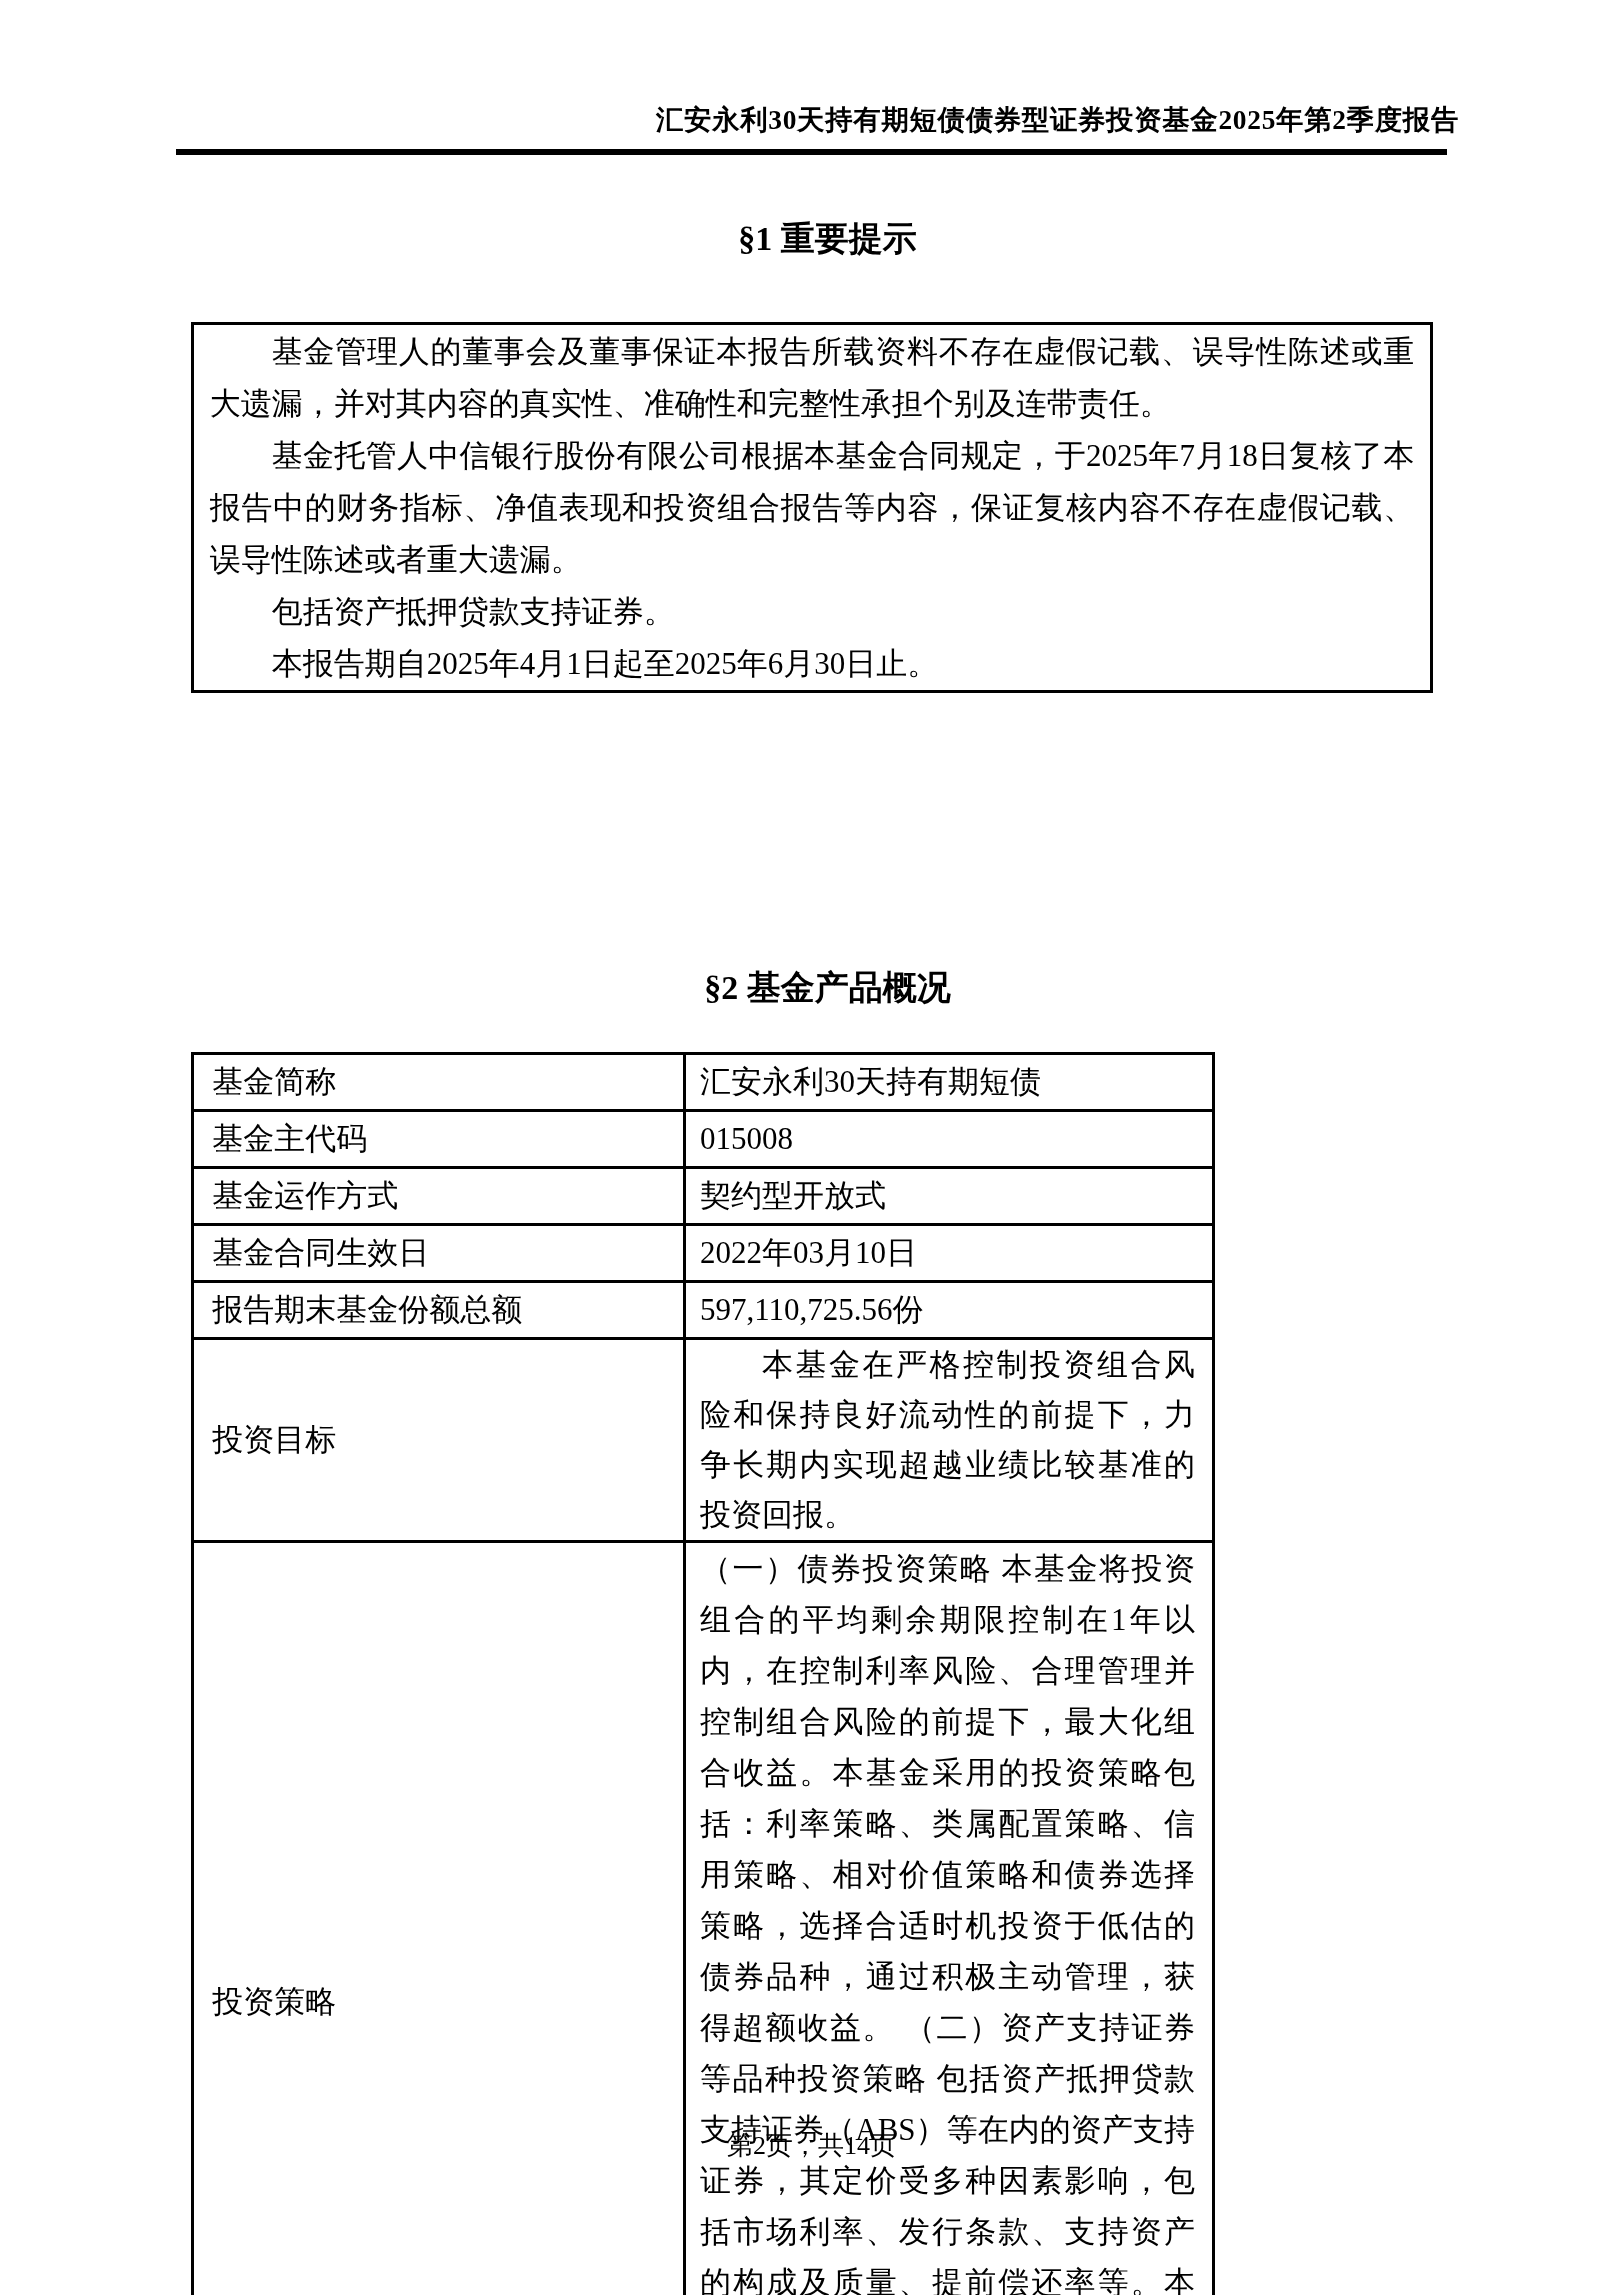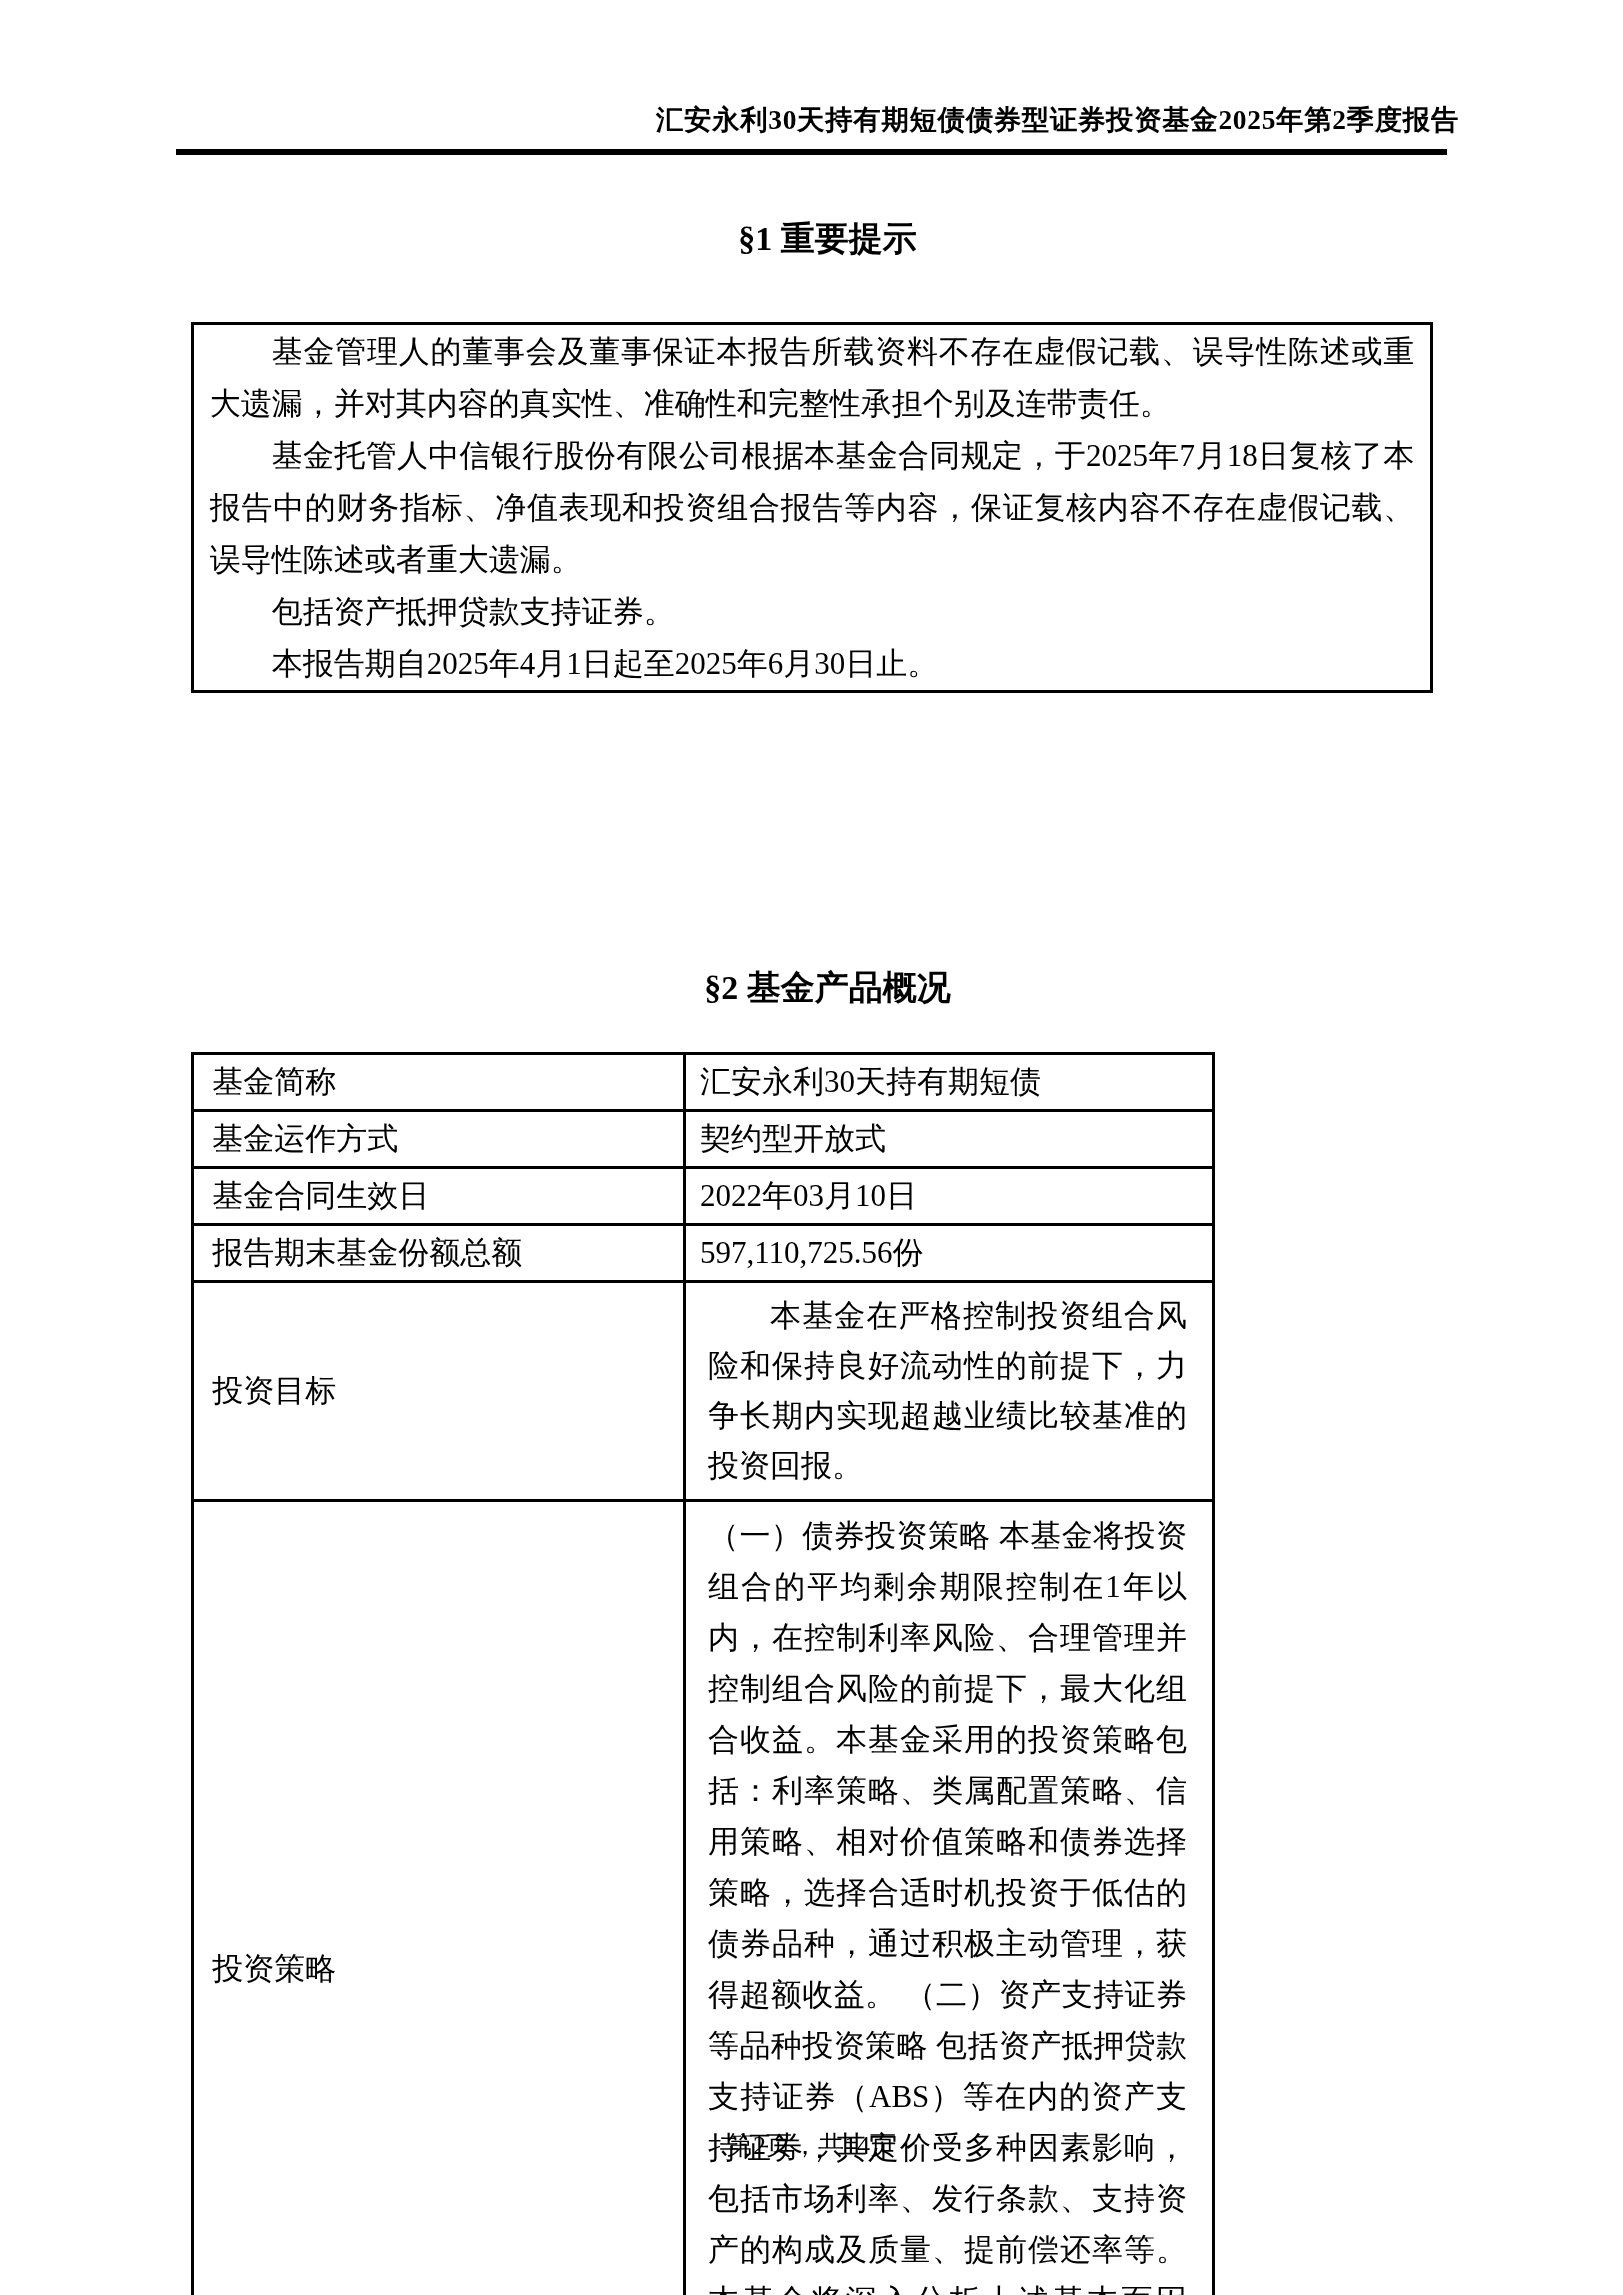--- a/index.html
+++ b/index.html
@@ -85,21 +85,21 @@
   .row-s { height: 57px; }
   .row-m { height: 156px; }
   .row-l { height: 629px; }
   .label-cell {
     padding: 0 6.5px 0 18.3px;
   }
   .value-cell {
     padding: 0 17px 0 14px;
   }
   .value-cell p {
-    margin: 8px;
+    margin: 0;
     text-align: justify;
   }
   .value-goal p     { line-height: 50px; }
   .value-strategy p { line-height: 51px; }
   .first-indent { text-indent: 2em; }
 
   
   .page-footer {
     position: absolute;
     top: 2128px;
@@ -132,20 +132,24 @@
   <colgroup>
     <col style="width:492px">
     <col>
   </colgroup>
   <tbody>
     <tr class="row-s">
       <td class="label-cell">基金简称</td>
       <td class="value-cell">汇安永利30天持有期短债</td>
     </tr>
     <tr class="row-s">
+      <td class="label-cell">基金主代码</td>
+      <td class="value-cell">015008</td>
+    </tr>
+    <tr class="row-s">
       <td class="label-cell">基金运作方式</td>
       <td class="value-cell">契约型开放式</td>
     </tr>
     <tr class="row-s">
       <td class="label-cell">基金合同生效日</td>
       <td class="value-cell">2022年03月10日</td>
     </tr>
     <tr class="row-s">
       <td class="label-cell">报告期末基金份额总额</td>
       <td class="value-cell">597,110,725.56份</td>

